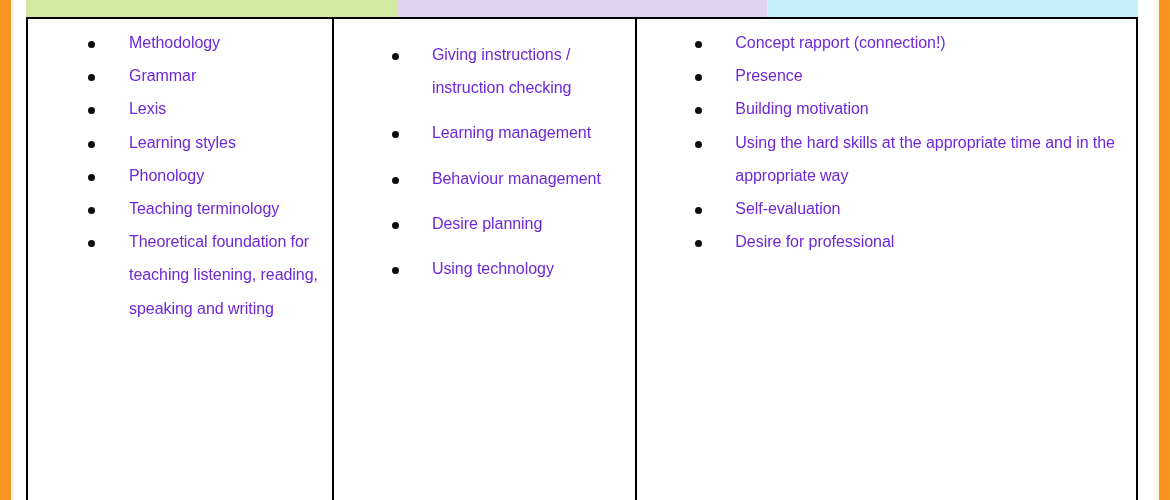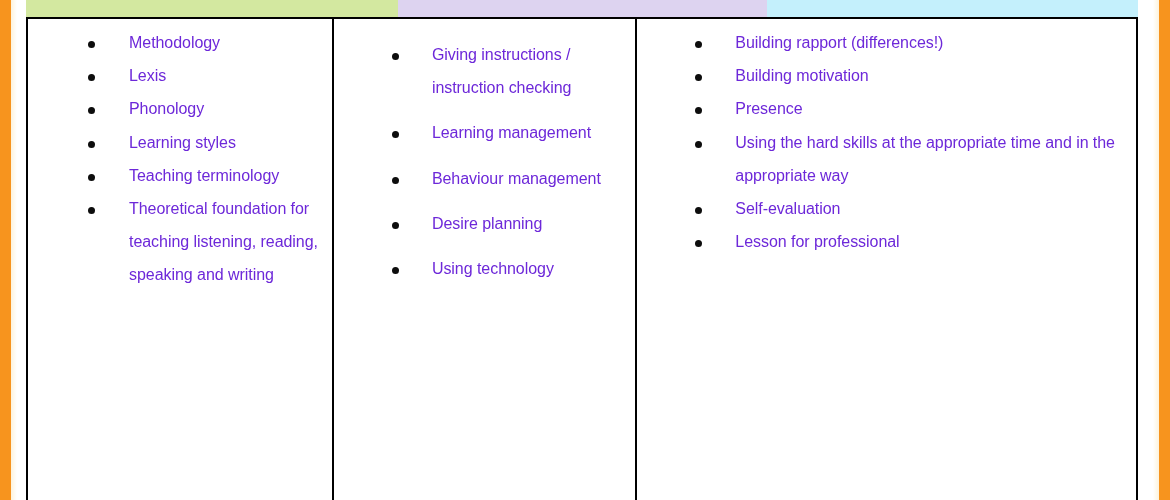--- a/index.html
+++ b/index.html
@@ -118,45 +118,46 @@
     <div class="header-cell c1" style="background: rgb(211, 232, 160);"></div>
     <div class="header-cell c2" style="background: rgb(221, 211, 240);"></div>
     <div class="header-cell c3" style="background: rgb(196, 240, 252);"></div>
   </div>
 
   <div class="body-row">
 
     <div class="body-cell c1">
       <ul class="bullets">
         <li>Methodology</li>
+        <li>Grammar</li>
         <li>Lexis</li>
+        <li>Learning styles</li>
         <li>Phonology</li>
-        <li>Learning styles</li>
         <li>Teaching terminology</li>
         <li>Theoretical foundation for teaching listening, reading, speaking and writing</li>
 
       </ul>
     </div>
 
     <div class="body-cell c2">
       <ul class="bullets">
         <li>Giving instructions / instruction checking</li>
         <li>Learning management</li>
         <li>Behaviour management</li>
         <li>Desire planning</li>
         <li>Using technology</li>
 
       </ul>
     </div>
 
     <div class="body-cell c3">
       <ul class="bullets">
-        <li>Building rapport (differences!)</li>
+        <li>Concept rapport (connection!)</li>
+        <li>Presence</li>
         <li>Building motivation</li>
-        <li>Presence</li>
         <li>Using the hard skills at the appropriate time and in the appropriate way</li>
         <li>Self-evaluation</li>
-        <li>Lesson for professional</li>
+        <li>Desire for professional</li>
       </ul>
     </div>
 
   </div>
 </div>
 
 </body></html>

